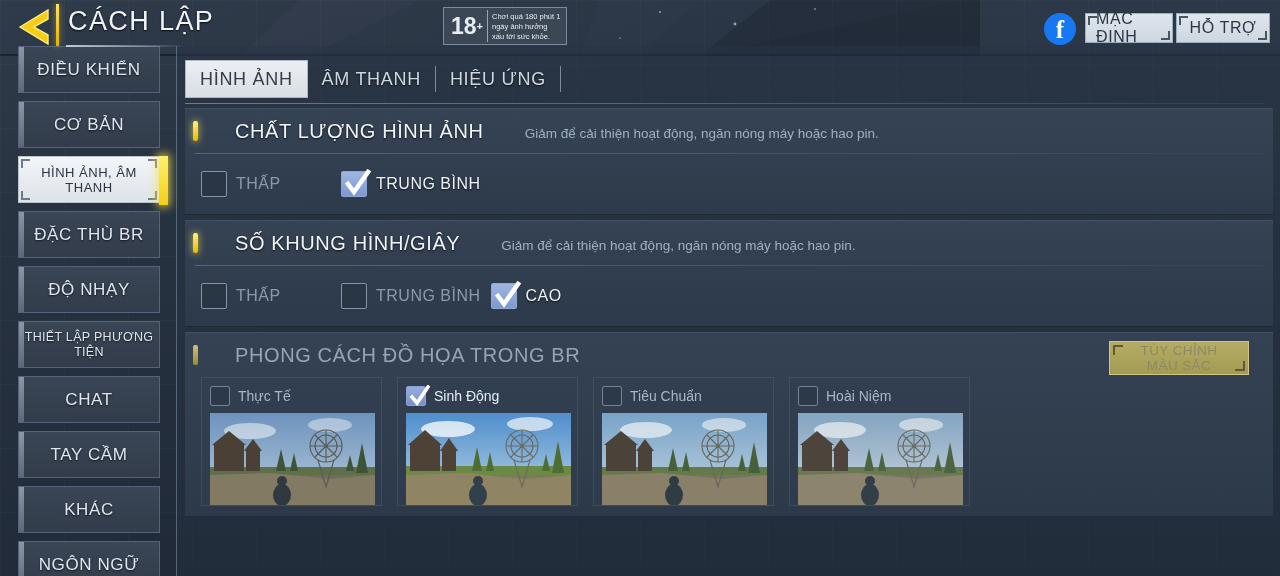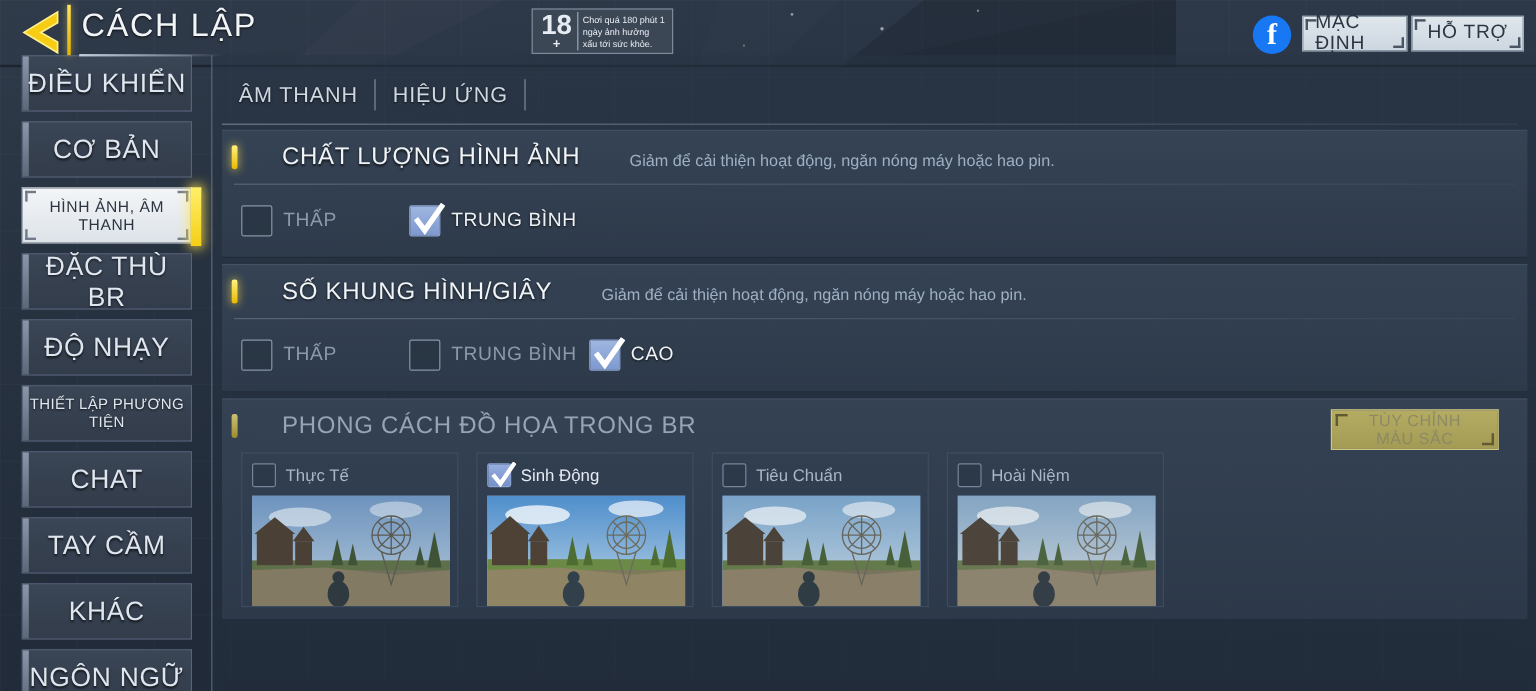--- a/index.html
+++ b/index.html
@@ -59,21 +59,20 @@
     border: 1px solid #7d8header;
     border: 1px solid #7d8a9c;
     background: #3c4756;
     padding: 2px;
   }
   #age-num {
     display: flex; align-items: center; justify-content: center;
     padding: 0 4px 0 5px;
     font-size: 23px; font-weight: bold; color: #e7ecf2;
     line-height: 1;
-    flex-direction: column;
   }
   #age-plus { font-size: 11px; vertical-align: super; }
   #age-text {
     border-left: 1px solid #9aa6b6;
     padding: 2px 4px 0 4px;
     font-size: 7.5px; line-height: 10px; color: #e7ecf2;
     display: flex; flex-direction: column; justify-content: center;
     white-space: nowrap;
   }
   
@@ -109,21 +108,21 @@
     z-index: 5;
   }
   .side-item {
     position: relative;
     margin: 0 16px 8px 18px;
     height: 47px;
     background: linear-gradient(#3a4555, #323c4b);
     border: 1px solid #57637a;
     display: flex; align-items: center; justify-content: center;
     text-align: center;
-    color: #dfe6ef; font-size: 22px; letter-spacing: 0.6px;
+    color: #dfe6ef; font-size: 17px; letter-spacing: 0.6px;
     text-shadow: 0 1px 2px rgba(0,0,0,0.7);
   }
   .side-item::before {
     content: ""; position: absolute; left: 0; top: 0; bottom: 0; width: 5px;
     background: linear-gradient(#8b97a9, #5c6878);
   }
   .side-item.small { font-size: 12.5px; line-height: 15px; letter-spacing: 0.3px; }
   .side-item.active {
     background: linear-gradient(#f3f5f7, #dde3e9);
     border: 1px solid #b9c3cd;
@@ -373,20 +372,23 @@
       <span>KHÁC</span>
     </div>
     <div class="side-item">
       <span>NGÔN NGỮ</span>
     </div>
   </div>
 
   <div id="content">
 
     <div id="tabs">
+      <div class="tab active">
+        <span>HÌNH ẢNH</span>
+      </div>
       <div class="tab">
         <span>ÂM THANH</span>
       </div>
       <div class="tab-div"></div>
       <div class="tab">
         <span>HIỆU ỨNG</span>
       </div>
       <div class="tab-div"></div>
     </div>
     <div id="tabs-rule"></div>

